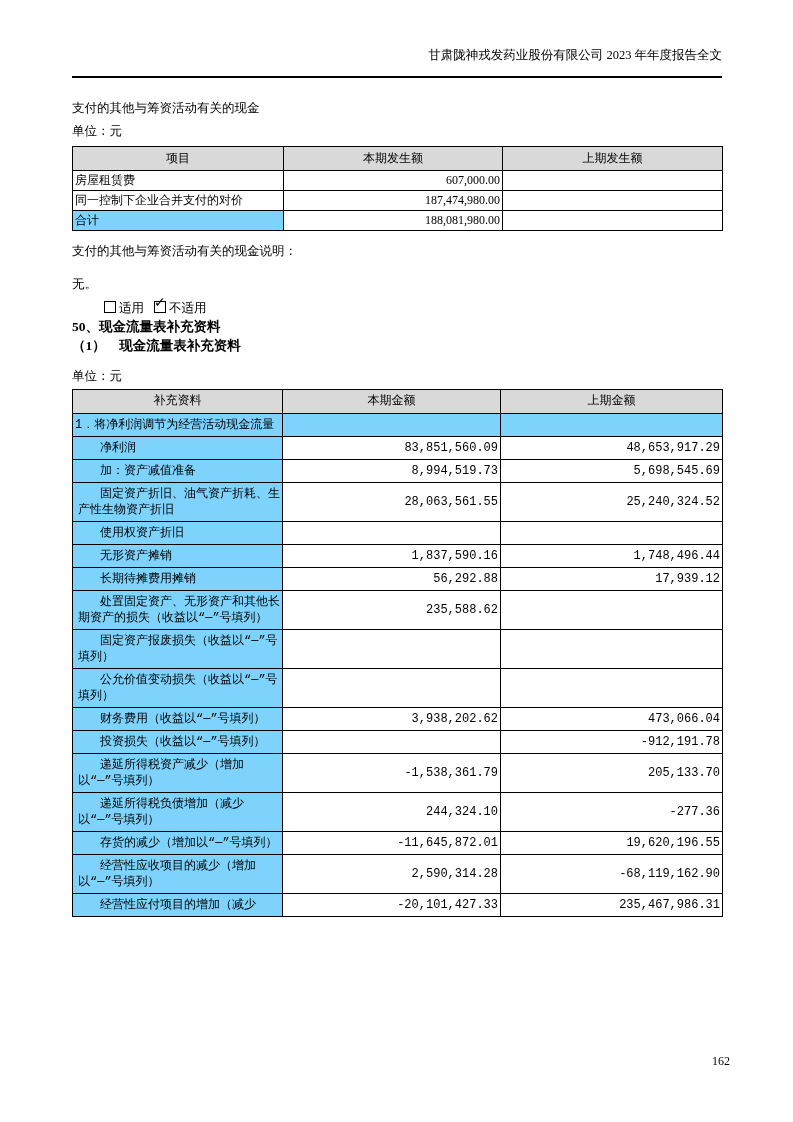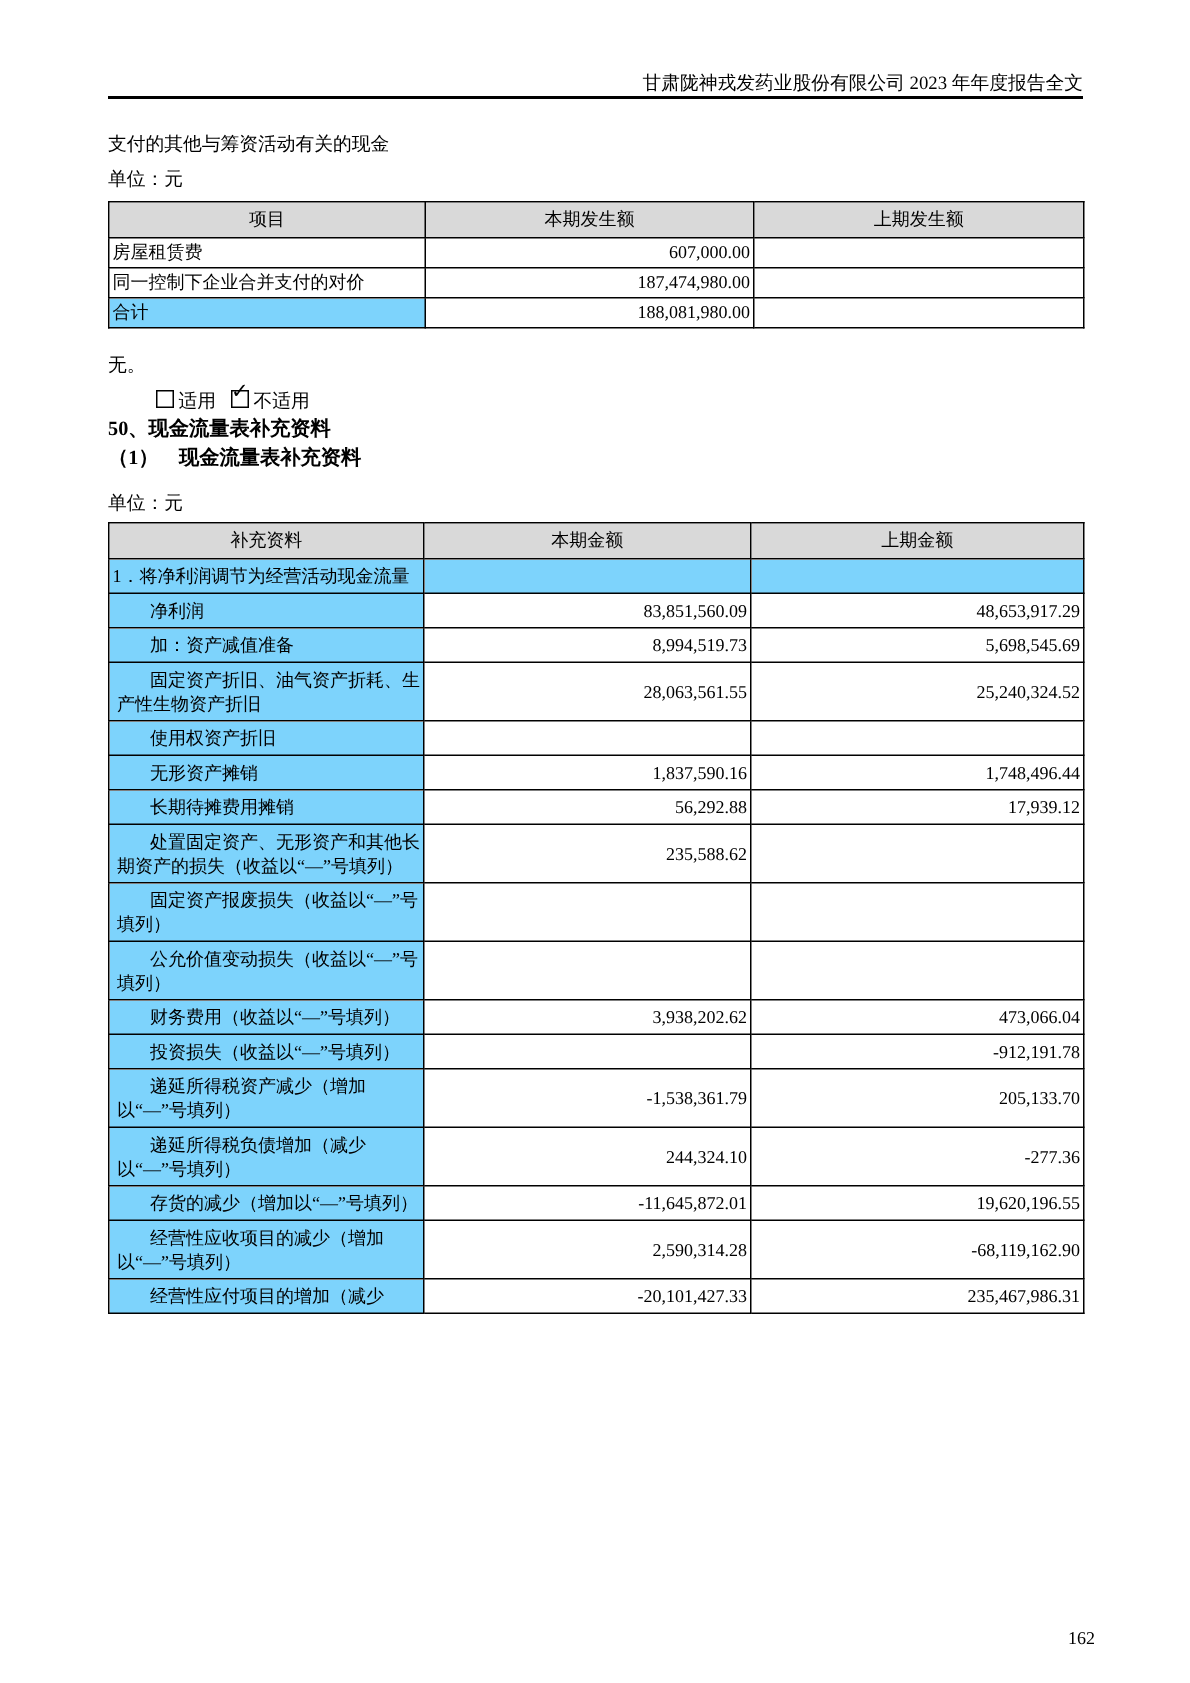--- a/index.html
+++ b/index.html
@@ -4,37 +4,37 @@
 <style>
   html,body{margin:0;padding:0;background:#fff;}
   .page{
     position:relative;width:793px;height:1122px;background:#fff;color:#000;
     font-family:"Liberation Serif","DejaVu Serif",serif;overflow:hidden;
   }
   .content{padding:0 71px 0 72px;}
 
   .report-header{
     margin-top:46px;text-align:right;font-size:12.5px;line-height:18px;
-    padding-bottom:0;border-bottom:2.5px solid #000;
+    padding-bottom:12px;border-bottom:2.5px solid #000;
   }
 
   .para{font-size:12.5px;line-height:17px;}
   .unit{font-size:12.5px;line-height:17px;text-align:left;}
 
   .mt-intro{margin-top:22px;}
   .mt-unit1{margin-top:6px;}
   .mt-table1{margin-top:6px;}
   .mt-note{margin-top:12px;}
   .mt-none{margin-top:16px;}
   .mt-liab{margin-top:21px;}
   .mt-check{margin-top:7px;}
   .mt-h2{margin-top:24px;}
   .mt-h3{margin-top:21px;}
   .mt-unit2{margin-top:13px;}
-  .mt-table2{margin-top:4px;}
+  .mt-table2{margin-top:4px;font-family:Liberation Mono, monospace;}
 
   .h2,.h3{font-size:13.5px;font-weight:bold;line-height:19px;margin:0;}
 
   table{border-collapse:collapse;table-layout:fixed;width:650px;padding-left:36px;}
   th,td{border:1px solid #000;font-size:12px;font-weight:normal;vertical-align:middle;overflow:hidden;}
   th{background:#d9d9d9;text-align:center;padding:4px 2px;line-height:15px;}
   .shaded{background:#7dd3fc;}
 
   #table1 td{padding:2px 2px;line-height:15px;}
   #table2 td{padding:3px 2px;line-height:16px;}
@@ -48,21 +48,21 @@
     display:inline-block;width:10px;height:10px;border:1.2px solid #000;
     position:relative;margin-right:3px;vertical-align:-1px;
   }
   .cb .tick{
     position:absolute;left:-1px;top:-7px;font-size:14px;font-weight:bold;
     font-family:"DejaVu Sans",sans-serif;line-height:14px;
   }
   .cb-group{margin-right:10px;padding-left:32px;}
 
   .page-number{
-    position:absolute;top:1084px;right:63px;font-size:12px;line-height:16px;
+    position:absolute;top:1053px;right:63px;font-size:12px;line-height:16px;
   }
 </style>
 </head>
 <body>
 
 <div class="page">
   <div class="content">
 
     <div class="report-header">
       <span>甘肃陇神戎发药业股份有限公司 2023 年年度报告全文</span>
@@ -97,20 +97,21 @@
             <td class=" num"></td>
           </tr>
           <tr>
             <td class="label shaded">合计</td>
             <td class=" num">188,081,980.00</td>
             <td class=" num"></td>
           </tr>
         </tbody>
     </table>
 
+    <div class="para mt-note">支付的其他与筹资活动有关的现金说明：</div>
     <div class="para mt-none">无。</div>
 
 
     <div class="check-line mt-check">
       <span class="cb-group"><span class="cb"></span><span>适用</span></span><span><span class="cb"><span class="tick">✓</span></span><span>不适用</span></span>
     </div>
 
     <div class="h2 mt-h2">50、现金流量表补充资料</div>
     <div class="h3 mt-h3">（1）　现金流量表补充资料</div>
 

